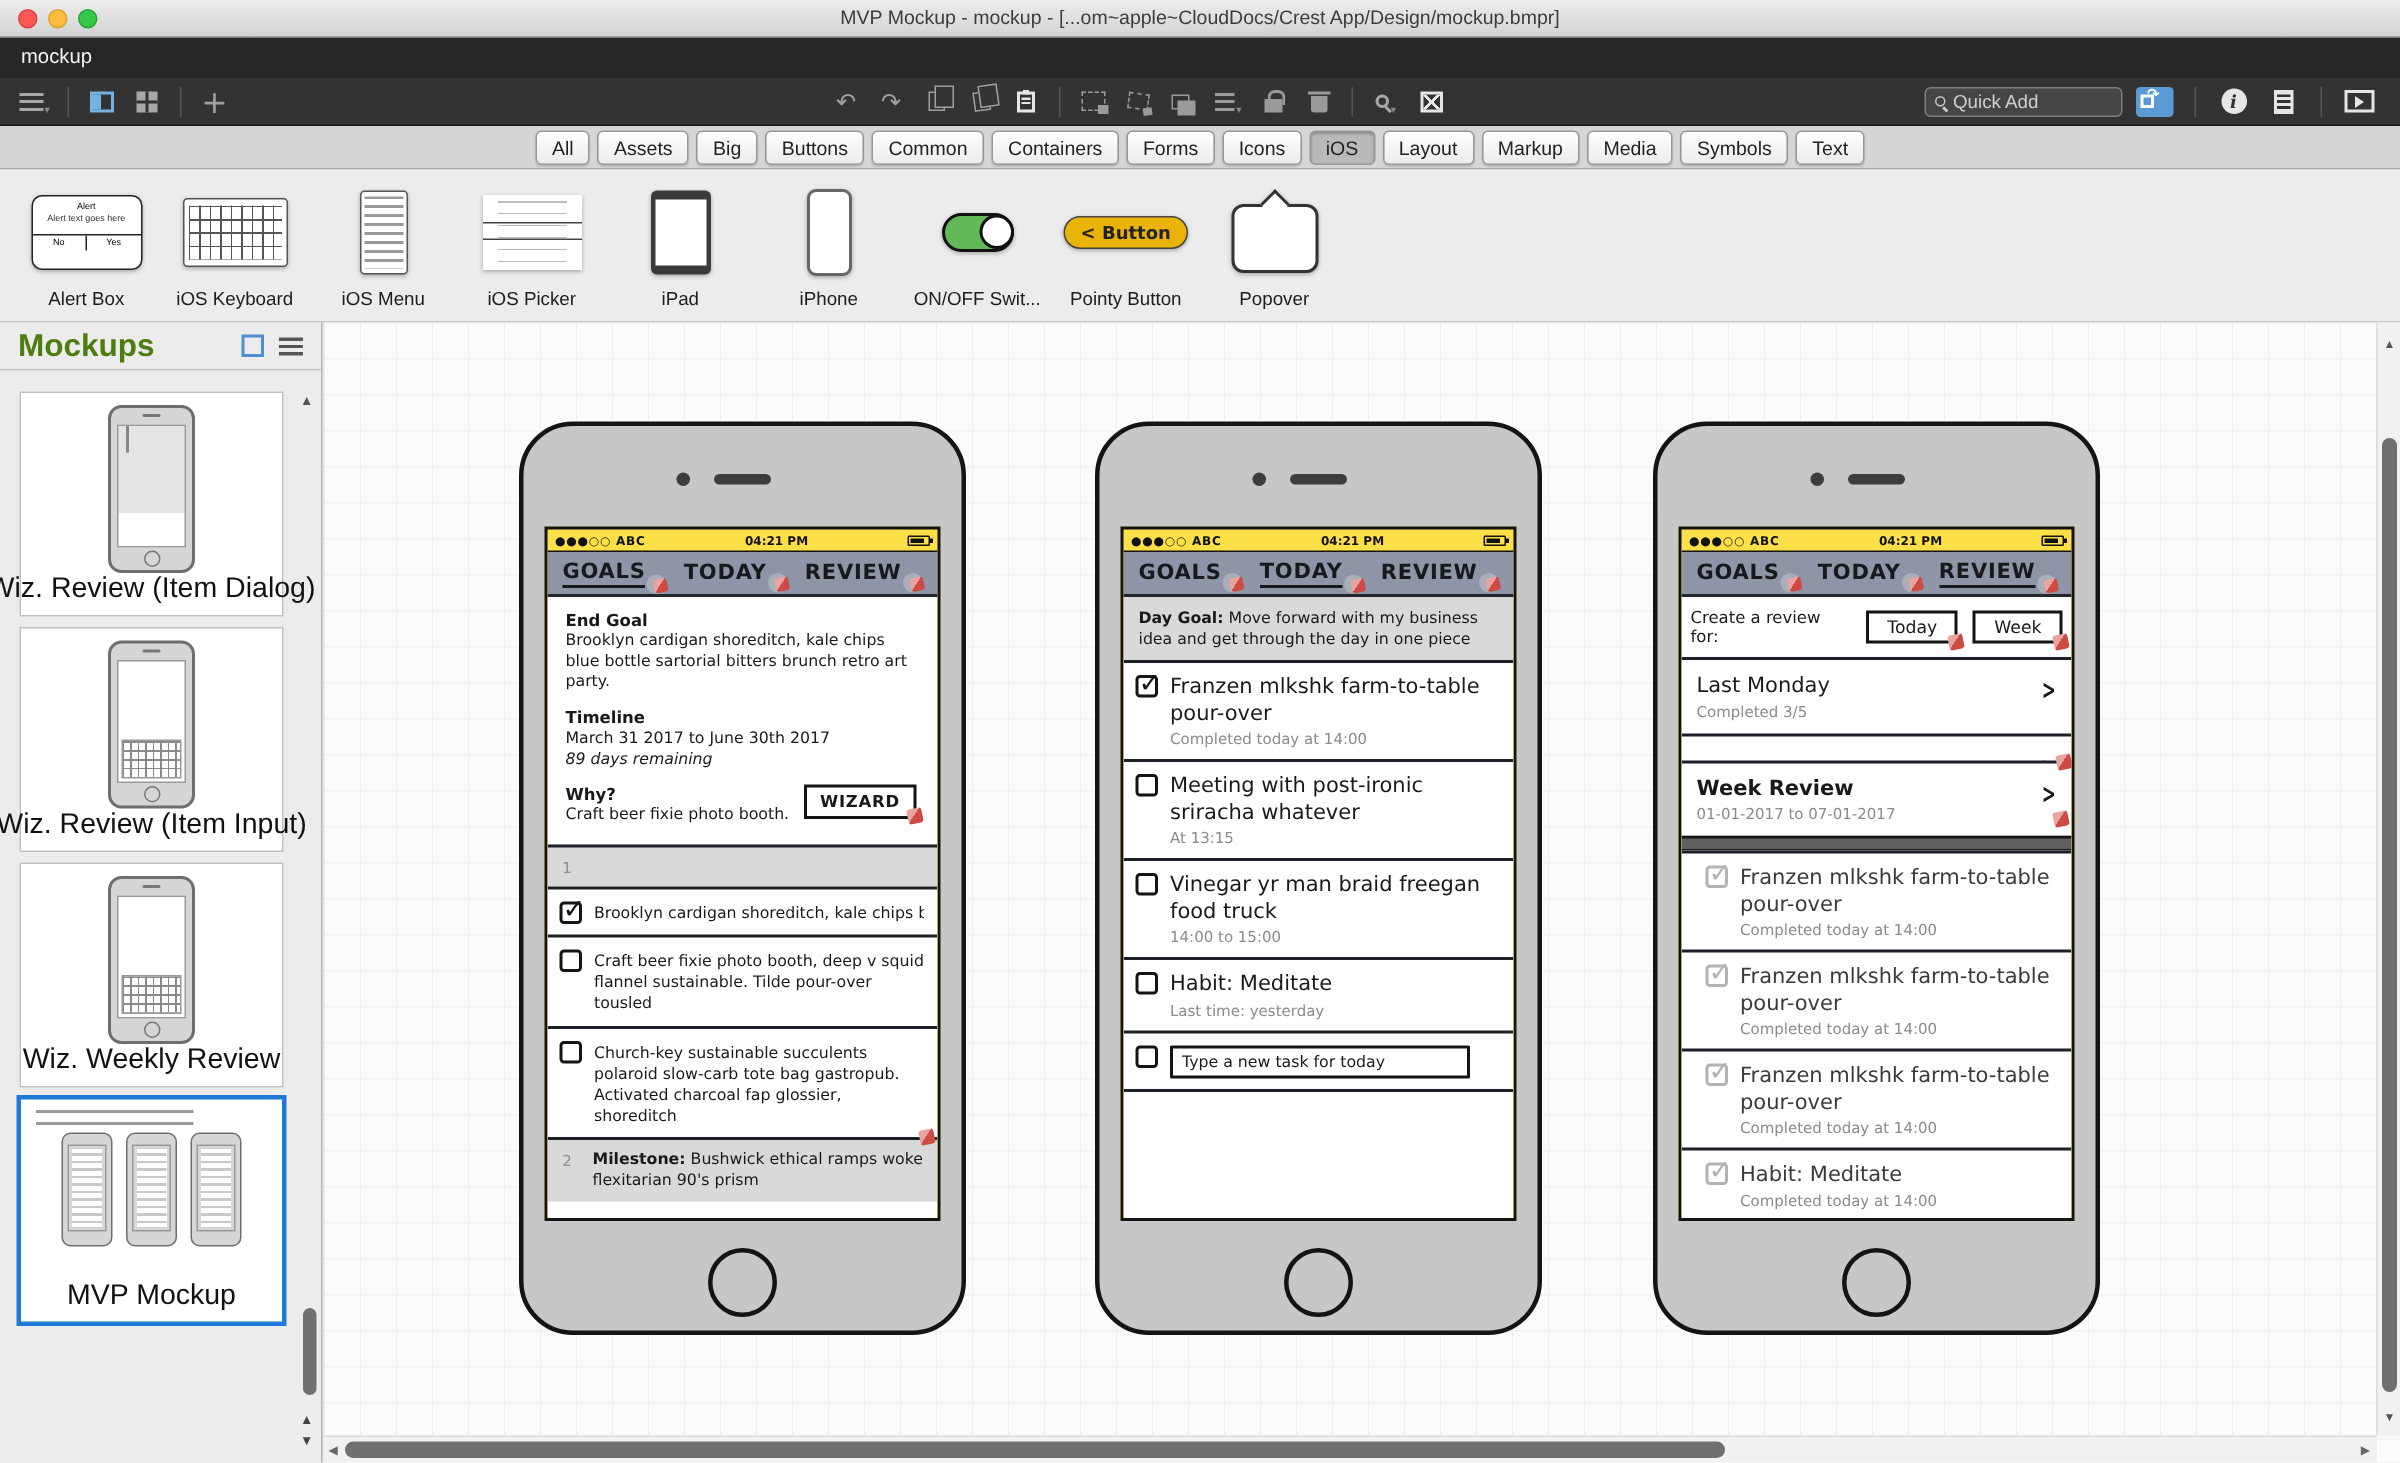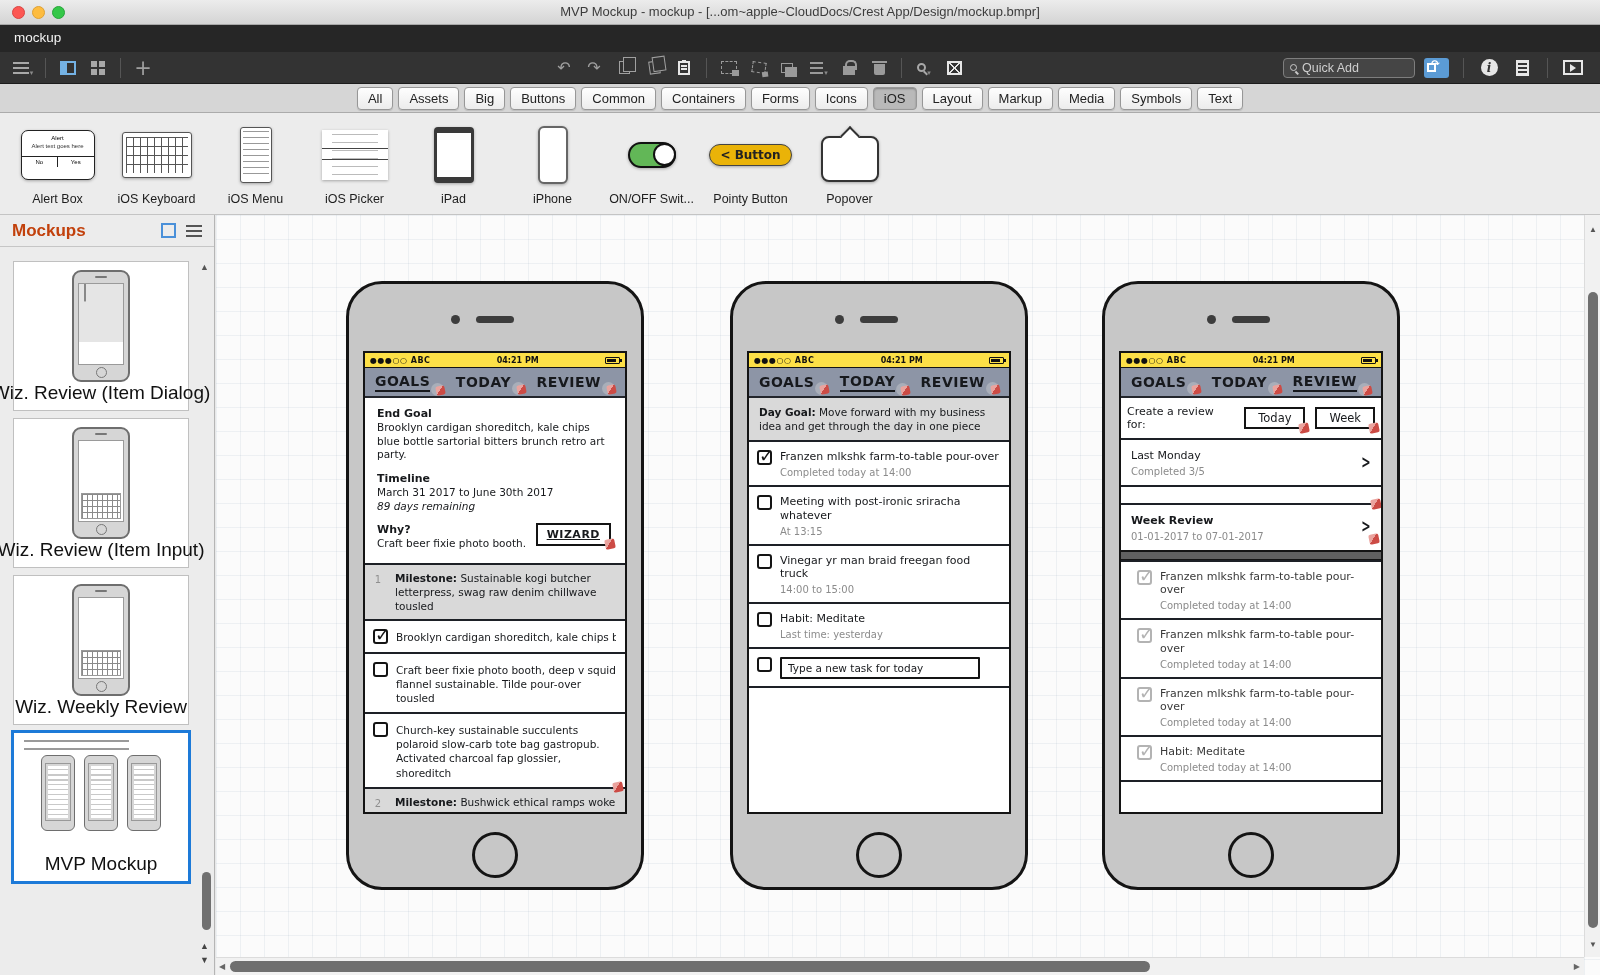--- a/index.html
+++ b/index.html
@@ -105,21 +105,21 @@
   .th-switch{width:48px;height:26px;background:#62b757;border:2.5px solid #111;border-radius:14px;position:relative;}
   .th-switch i{position:absolute;right:-2px;top:-1px;width:23px;height:23px;background:#fff;border:2.5px solid #111;border-radius:50%;}
   .th-pointy{background:#eab308;border:1.5px solid #444;border-radius:12px;padding:3px 10px;font-size:12px;color:#222;font-weight:bold;font-family:"DejaVu Sans",sans-serif;}
   .th-pop{width:58px;height:46px;background:#fff;border:2px solid #333;border-radius:8px;position:relative;margin-top:8px;}
   .th-pop::before{content:"";position:absolute;top:-9px;left:50%;margin-left:-7px;width:12px;height:12px;background:#fff;
      border-left:2px solid #333;border-top:2px solid #333;transform:rotate(45deg);}
 
   
   .sidebar{position:absolute;left:0;top:215px;width:215px;height:760px;background:#ececec;border-right:1px solid #b5b5b5;}
   .sbhead{height:32px;border-bottom:1px solid #c6c6c6;display:flex;align-items:center;padding:0 12px;}
-  .sbhead .t{font-size:17px;font-weight:bold;color:#c2410c;flex:1;}
+  .sbhead .t{font-size:21px;font-weight:bold;color:#4d7c0f;flex:1;}
   .ic-bluebox{width:15px;height:15px;border:2px solid #4a90d9;margin-right:10px;}
   .ic-hamb{width:16px;height:12px;background:linear-gradient(#555 0 2px,transparent 2px 5px,#555 5px 7px,transparent 7px 10px,#555 10px 12px);}
   .card{position:absolute;left:13px;width:176px;height:150px;background:#fff;border:1px solid #c0c0c0;
     display:flex;flex-direction:column;align-items:center;}
   .card.sel{border:3px solid #1d7ad8;left:11px;width:180px;height:154px;}
   .card .clbl{font-size:19px;color:#111;margin-top:auto;margin-bottom:6px;white-space:nowrap;}
   .tphone{width:58px;height:112px;border:2px solid #6e6e6e;border-radius:9px;background:#d6d6d6;position:relative;margin-top:8px;}
   .tphone::before{content:"";position:absolute;top:4px;left:50%;margin-left:-6px;width:12px;height:2px;background:#777;border-radius:1px;}
   .tphone::after{content:"";position:absolute;bottom:2px;left:50%;margin-left:-5px;width:9px;height:9px;border:1.5px solid #777;border-radius:50%;}
   .tscr{position:absolute;left:4px;right:4px;top:11px;bottom:15px;background:#fff;border:1px solid #9a9a9a;overflow:hidden;}
@@ -183,37 +183,37 @@
     background:linear-gradient(135deg,#eaa39e 45%,#cc4b45 45%);transform:rotate(-12deg);z-index:3;}
 
   .pbody{flex:1;overflow:hidden;background:#fff;font-size:10.5px;color:#17191c;}
   .pblocks{padding:9px 12px 2px;}
   .blk{margin-bottom:10px;}
   .bh{font-weight:bold;font-size:11px;margin-bottom:1px;}
   .btxt{line-height:1.3;}
   .bital{font-style:italic;line-height:1.3;}
   .whywrap{display:flex;justify-content:space-between;align-items:flex-start;}
   .wbtn{position:relative;border:2px solid #141414;padding:3px 9px;font-size:11px;font-weight:bold;
-    letter-spacing:.5px;background:#fff;margin-right:2px;flex:none;text-decoration:underline;}
+    letter-spacing:.5px;background:#fff;margin-right:2px;flex:none;}
   .wbtn .pin{right:-6px;bottom:-5px;}
 
   .prow{position:relative;border-top:2px solid #1d2026;padding:7px 9px 7px 8px;
     display:flex;gap:8px;align-items:flex-start;background:#fff;}
   .mrow{background:#d9d9d9;padding:6px 9px 6px 4px;}
   .mnum{width:18px;flex:none;text-align:center;color:#8f8f8f;font-size:10px;padding-top:3px;}
   .mtxt{line-height:1.35;}
   .cb{width:15px;height:15px;border:2px solid #141414;border-radius:3px;flex:none;position:relative;margin-top:1px;background:#fff;}
   .cb.on::after{content:"✓";position:absolute;left:0px;top:-7px;font-size:18px;font-weight:bold;color:#141414;}
   .cb.gray{border-color:#b3b3b3;}
   .cb.gray::after{color:#b3b3b3;}
   .txt{line-height:1.35;padding-top:2px;}
   .txt.clip{white-space:nowrap;overflow:hidden;max-width:220px;}
   .rowpin{right:2px;bottom:-5px;}
   .tcol{flex:1;min-width:0;padding-top:1px;}
-  .ttl{font-size:11px;line-height:1.25;}
+  .ttl{font-size:14px;line-height:1.25;}
   .ttl.b{font-weight:bold;}
   .sub{font-size:10px;color:#8b8b8b;margin-top:3px;}
   .crow .ttl{color:#3a3a3a;}
   .banner{background:#d9d9d9;padding:7px 10px;line-height:1.35;}
   .tinput{display:block;width:200px;border:2px solid #141414;background:#fff;font-family:"DejaVu Sans",sans-serif;
     font-size:10.5px;padding:3px 6px;color:#17191c;border-radius:1px;}
   .trow.last{border-bottom:2px solid #1d2026;}
   .crebar{display:flex;align-items:center;justify-content:flex-end;gap:10px;padding:7px 6px;}
   .crebar .clab{font-size:11px;}
   .btn3{position:relative;border:2px solid #141414;background:#fff;padding:2px 12px;font-size:11.5px;flex:none;}
@@ -508,21 +508,20 @@
               <div class="blk">
                 <div class="bh">Why?</div>
                 <div class="btxt">Craft beer fixie photo booth.</div>
               </div>
               <span class="wbtn">WIZARD<span class="pin"></span></span>
             </div>
           </div>
           <div class="plist">
             <div class="prow mrow">
               <span class="mnum">1</span>
-              <span class="mtxt"><b>Milestone:</b> Sustainable kogi butcher letterpress, swag raw denim chillwave tousled</span>
             </div>
             <div class="prow trow">
               <span class="cb on"></span>
               <span class="txt clip">Brooklyn cardigan shoreditch, kale chips blue b</span>
             </div>
             <div class="prow trow">
               <span class="cb"></span>
               <span class="txt">Craft beer fixie photo booth, deep v squid flannel sustainable. Tilde pour-over tousled</span>
             </div>
             <div class="prow trow">

